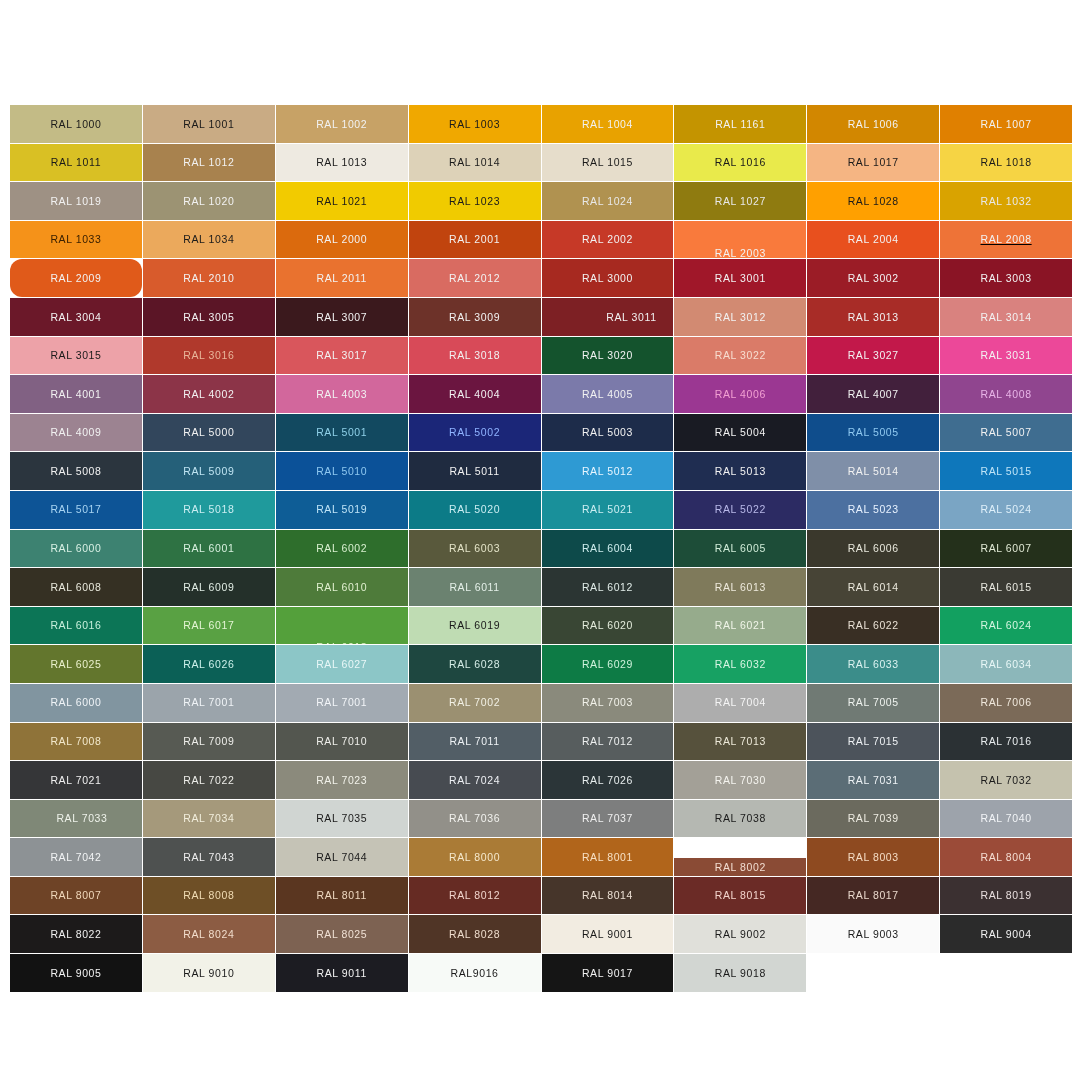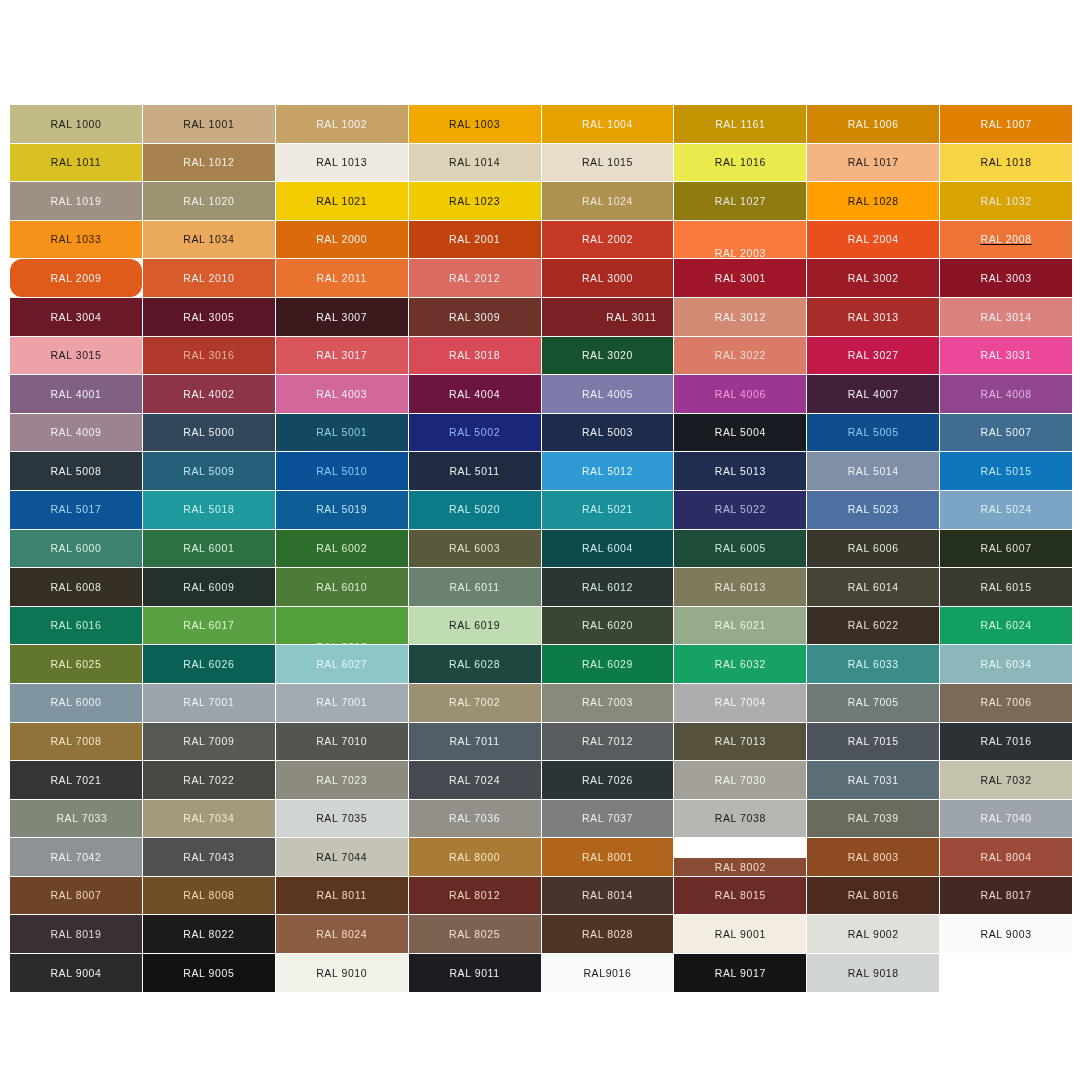--- a/index.html
+++ b/index.html
@@ -545,23 +545,20 @@
       </div>
       <div class="swatch" style="background-color: rgb(102, 43, 35);">
         <span class="swatch-label" style="color: rgb(240, 212, 204);">RAL 8012</span>
       </div>
       <div class="swatch" style="background-color: rgb(70, 53, 42);">
         <span class="swatch-label" style="color: rgb(236, 224, 212);">RAL 8014</span>
       </div>
       <div class="swatch" style="background-color: rgb(107, 43, 38);">
         <span class="swatch-label" style="color: rgb(242, 212, 204);">RAL 8015</span>
       </div>
-      <div class="swatch" style="background-color: rgb(77, 42, 31);">
-        <span class="swatch-label" style="color: rgb(236, 216, 200);">RAL 8016</span>
-      </div>
       <div class="swatch" style="background-color: rgb(69, 40, 35);">
         <span class="swatch-label" style="color: rgb(234, 216, 204);">RAL 8017</span>
       </div>
       <div class="swatch" style="background-color: rgb(59, 48, 49);">
         <span class="swatch-label" style="color: rgb(232, 222, 222);">RAL 8019</span>
       </div>
       <div class="swatch" style="background-color: rgb(28, 26, 26);">
         <span class="swatch-label" style="color: rgb(240, 240, 240);">RAL 8022</span>
       </div>
       <div class="swatch" style="background-color: rgb(140, 92, 67);">

